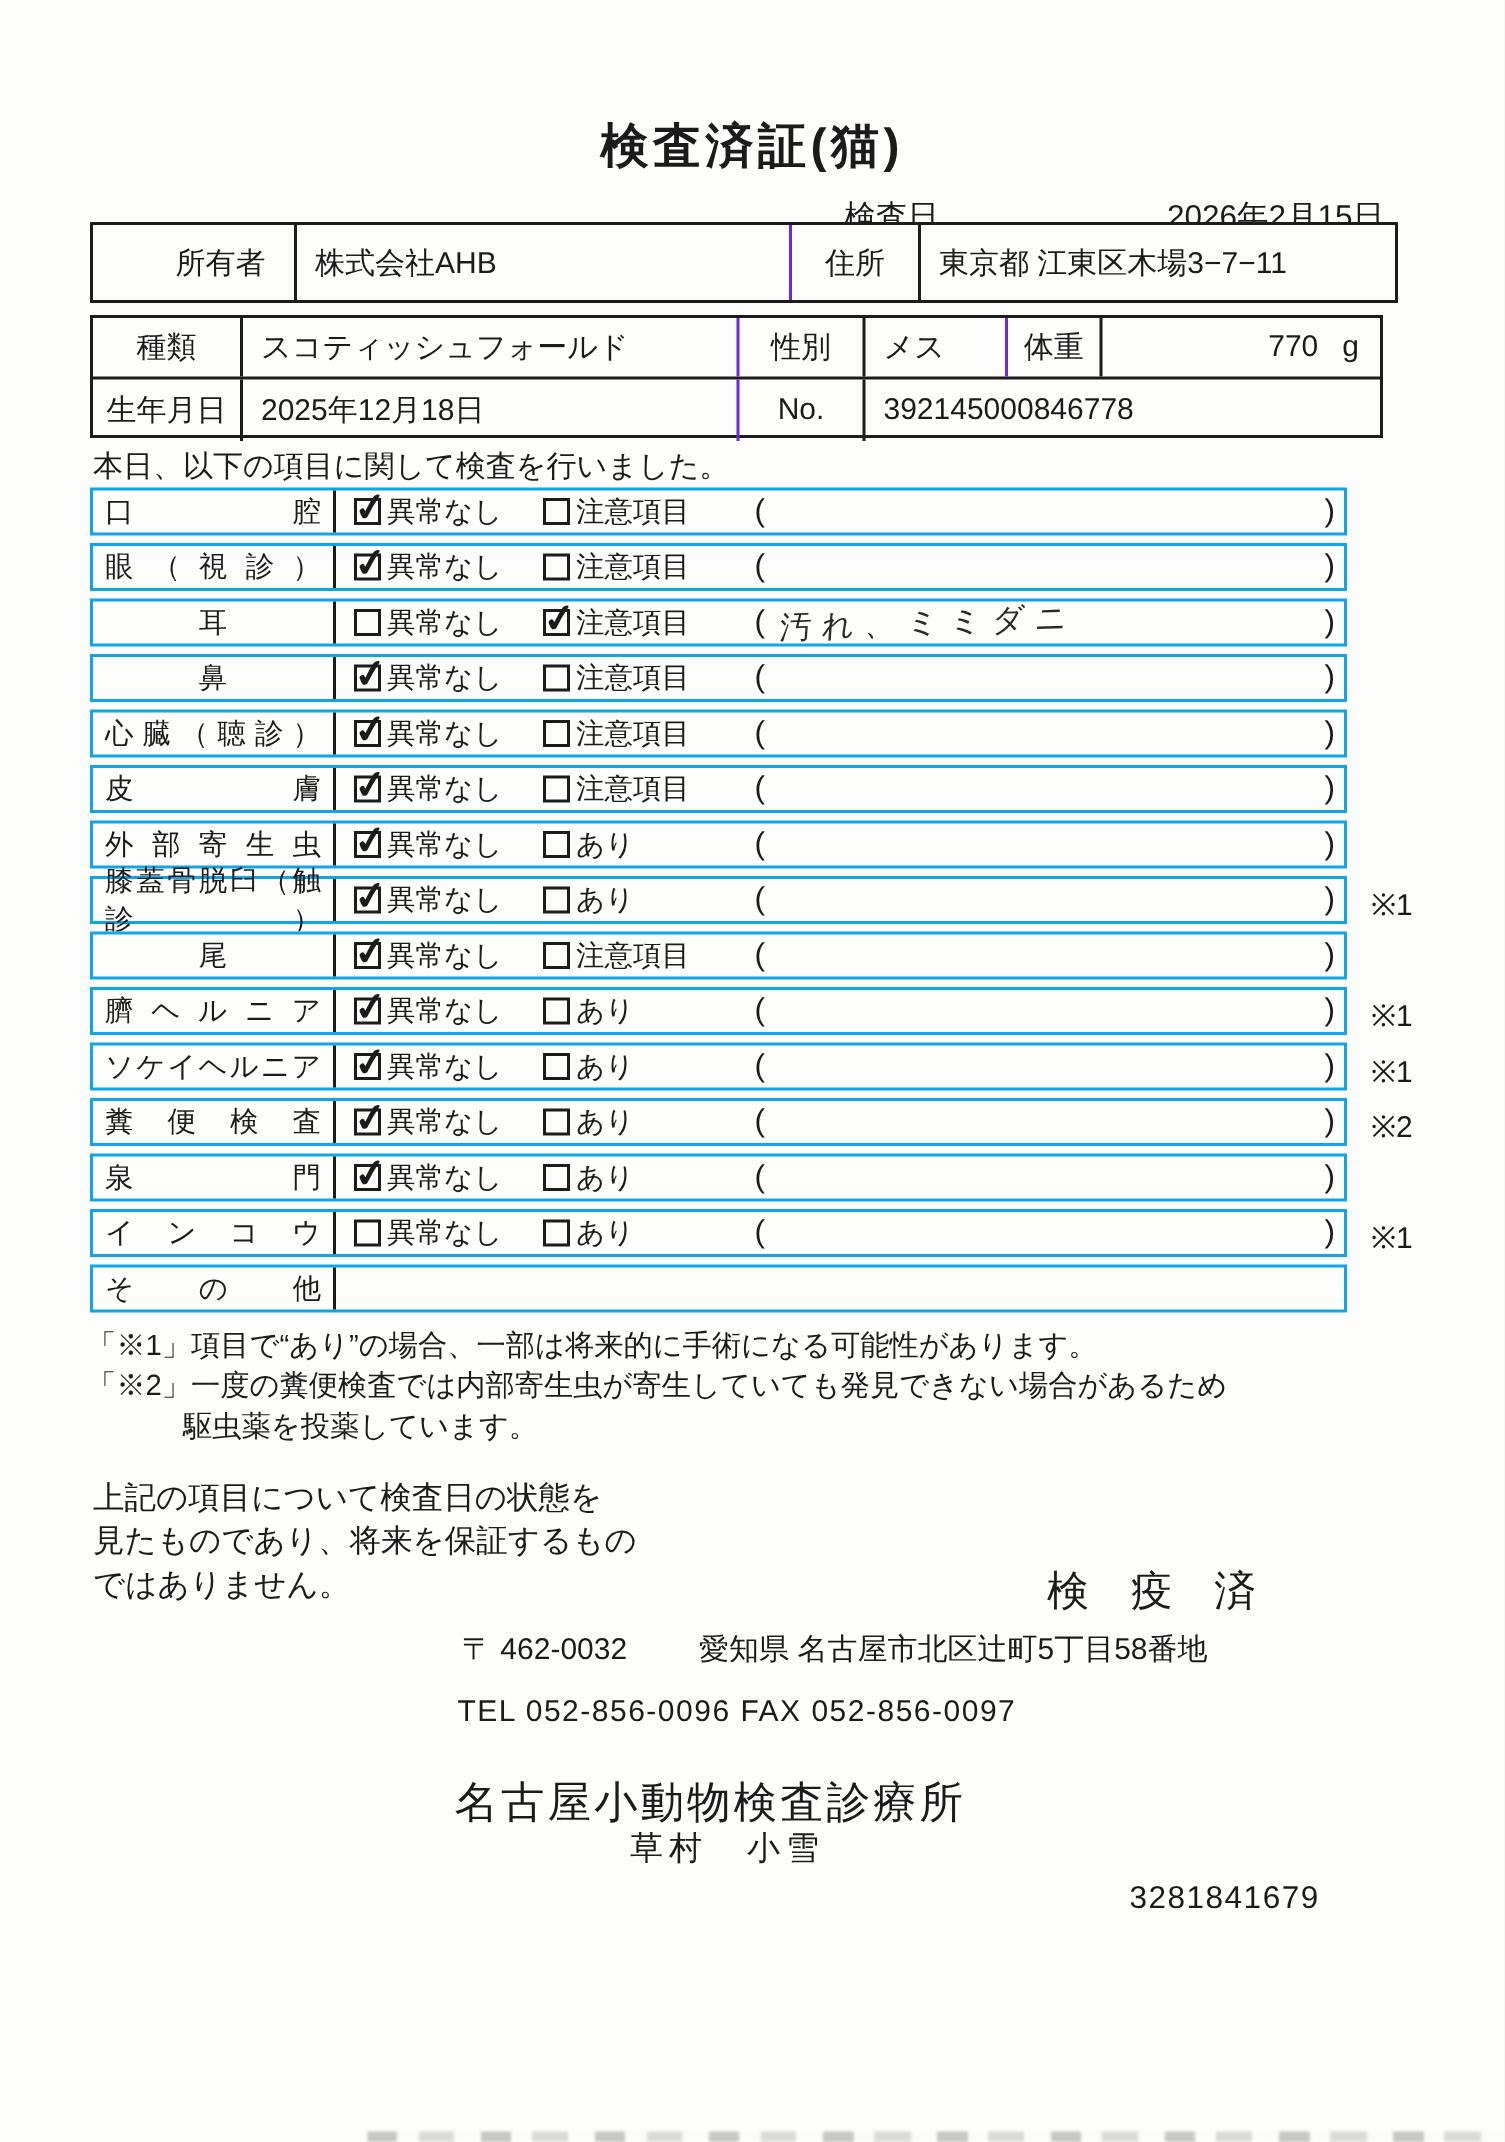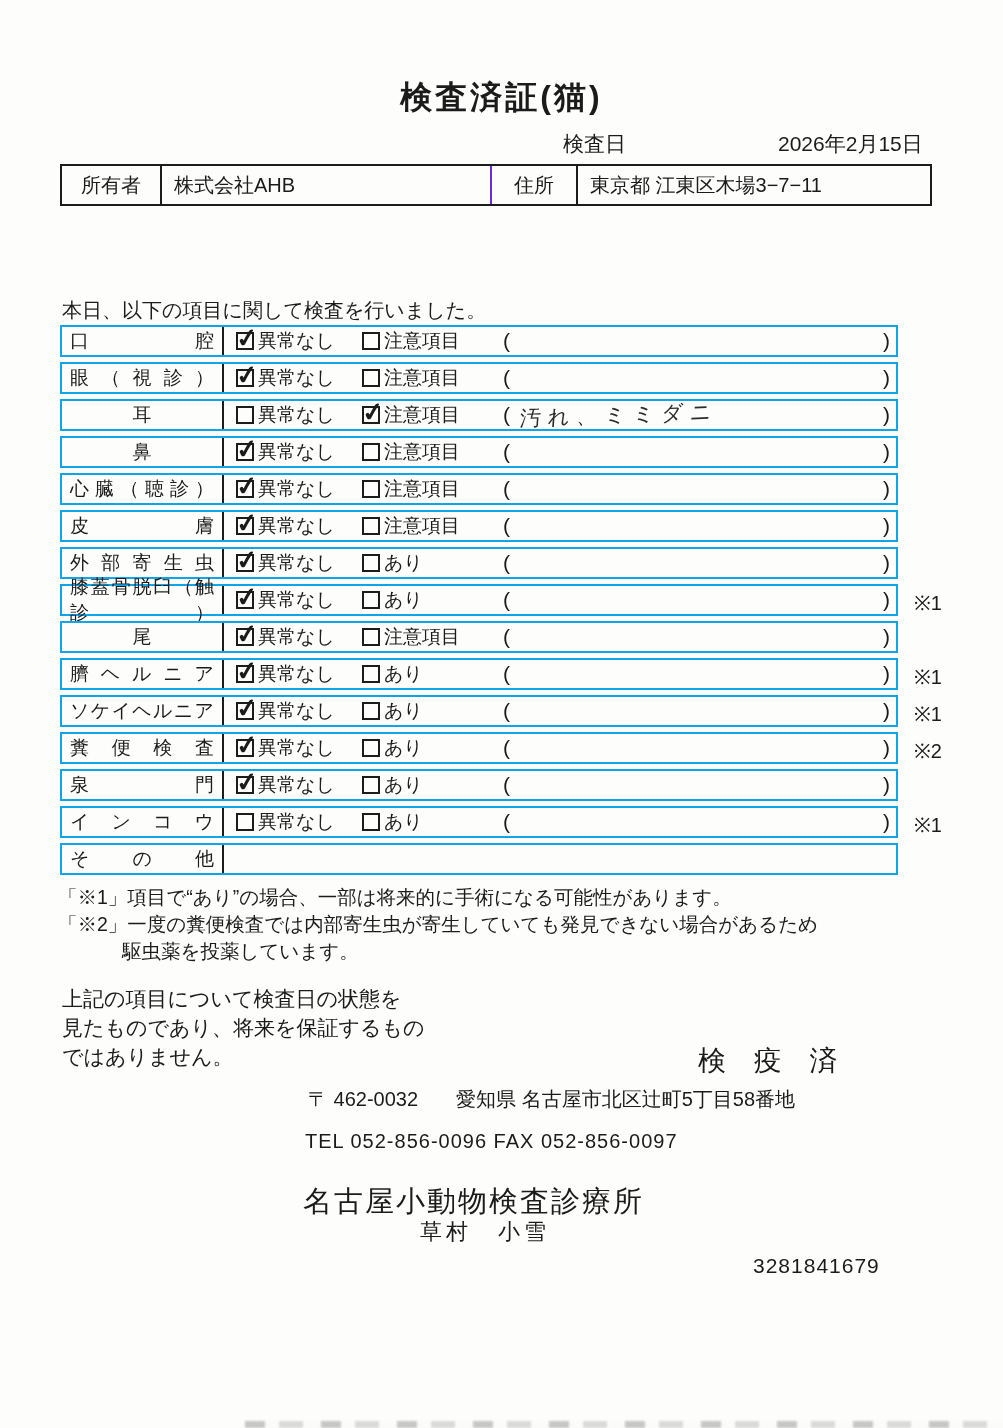--- a/index.html
+++ b/index.html
@@ -17,22 +17,22 @@
   .title{
     position:absolute;top:76px;left:0;width:100%;
     text-align:center;font-size:32px;font-weight:600;letter-spacing:3px;
   }
   .insp-date-label{position:absolute;top:130px;left:563px;font-size:21px;}
   .insp-date-value{position:absolute;top:130px;left:778px;font-size:21px;}
 
   
   .box{border:2px solid #1c1c1c;box-sizing:border-box;background:#fdfdfc;}
   .owner-table{
-    position:absolute;left:60px;top:164px;width:872px;height:42px;
-    display:grid;grid-template-columns:100px 330px 86px 1fr;
+    position:absolute;left:60px;top:148px;width:872px;height:54px;
+    display:grid;grid-template-columns:100px 330px 86px 1fr;padding-left:36px;
   }
   .cell{box-sizing:border-box;display:flex;align-items:center;font-size:20px;}
   .cell.lblc{justify-content:center;border-right:2px solid #1c1c1c;}
   .cell.valc{padding-left:12px;}
   .cell.midline{border-right:2px solid #6d28d9;}
 
   .animal-table{
     position:absolute;left:60px;top:210px;width:862px;height:82px;
     display:grid;grid-template-rows:41px 41px;
   }
@@ -85,21 +85,21 @@
   
   .footnotes{position:absolute;left:58px;top:884px;font-size:19.5px;line-height:27px;}
   .footnotes .indent{padding-left:64px;}
   .disclaimer{position:absolute;left:62px;top:984px;font-size:21px;line-height:29px;}
   .stamp{
     position:absolute;left:698px;top:1028px;
     font-size:28px;letter-spacing:10px;font-weight:500;margin-top:14px;
   }
 
   
-  .postal-line{position:absolute;left:308px;top:1086px;font-size:20px;display:flex;gap:38px;}
+  .postal-line{position:absolute;left:308px;top:1086px;font-size:20px;display:flex;gap:48px;}
   .tel-line{position:absolute;left:305px;top:1130px;font-size:20px;letter-spacing:1px;}
   .clinic-name{position:absolute;left:303px;top:1182px;font-size:29px;letter-spacing:2px;text-align:right;}
   .vet-name{position:absolute;left:420px;top:1217px;font-size:22px;letter-spacing:4px;}
   .serial{position:absolute;left:753px;top:1254px;font-size:21px;letter-spacing:1px;}
 
   
   .scan-artifact{
     position:absolute;left:245px;bottom:0;width:758px;height:7px;
     background:repeating-linear-gradient(90deg,
       rgba(110,110,110,.38) 0 20px, rgba(220,220,220,.05) 20px 34px,
@@ -117,20 +117,39 @@
   <div class="insp-date-label">検査日</div>
   <div class="insp-date-value">2026年2月15日</div>
 
   <div class="owner-table box">
     <div class="cell lblc">所有者</div>
     <div class="cell valc midline">株式会社AHB</div>
     <div class="cell lblc">住所</div>
     <div class="cell valc">東京都 江東区木場3−7−11</div>
   </div>
 
+  <div class="animal-table box">
+    <div class="a-row a-row1">
+      <div class="cell lblc">種類</div>
+      <div class="cell valc midline">スコティッシュフォールド</div>
+      <div class="cell lblc">性別</div>
+      <div class="cell valc midline">メス</div>
+      <div class="cell lblc">体重</div>
+      <div class="cell wval">
+        <span>770</span>
+        <span>g</span>
+      </div>
+    </div>
+    <div class="a-row a-row2">
+      <div class="cell lblc">生年月日</div>
+      <div class="cell valc midline">2025年12月18日</div>
+      <div class="cell lblc">No.</div>
+      <div class="cell valc">392145000846778</div>
+    </div>
+  </div>
 
   <div class="intro">本日、以下の項目に関して検査を行いました。</div>
 
   <div class="checklist">
     <div class="crow">
       <div class="cname">
         <span class="spread">口腔</span>
       </div>
       <div class="cbody">
         <span class="cb-group cb-g1">

